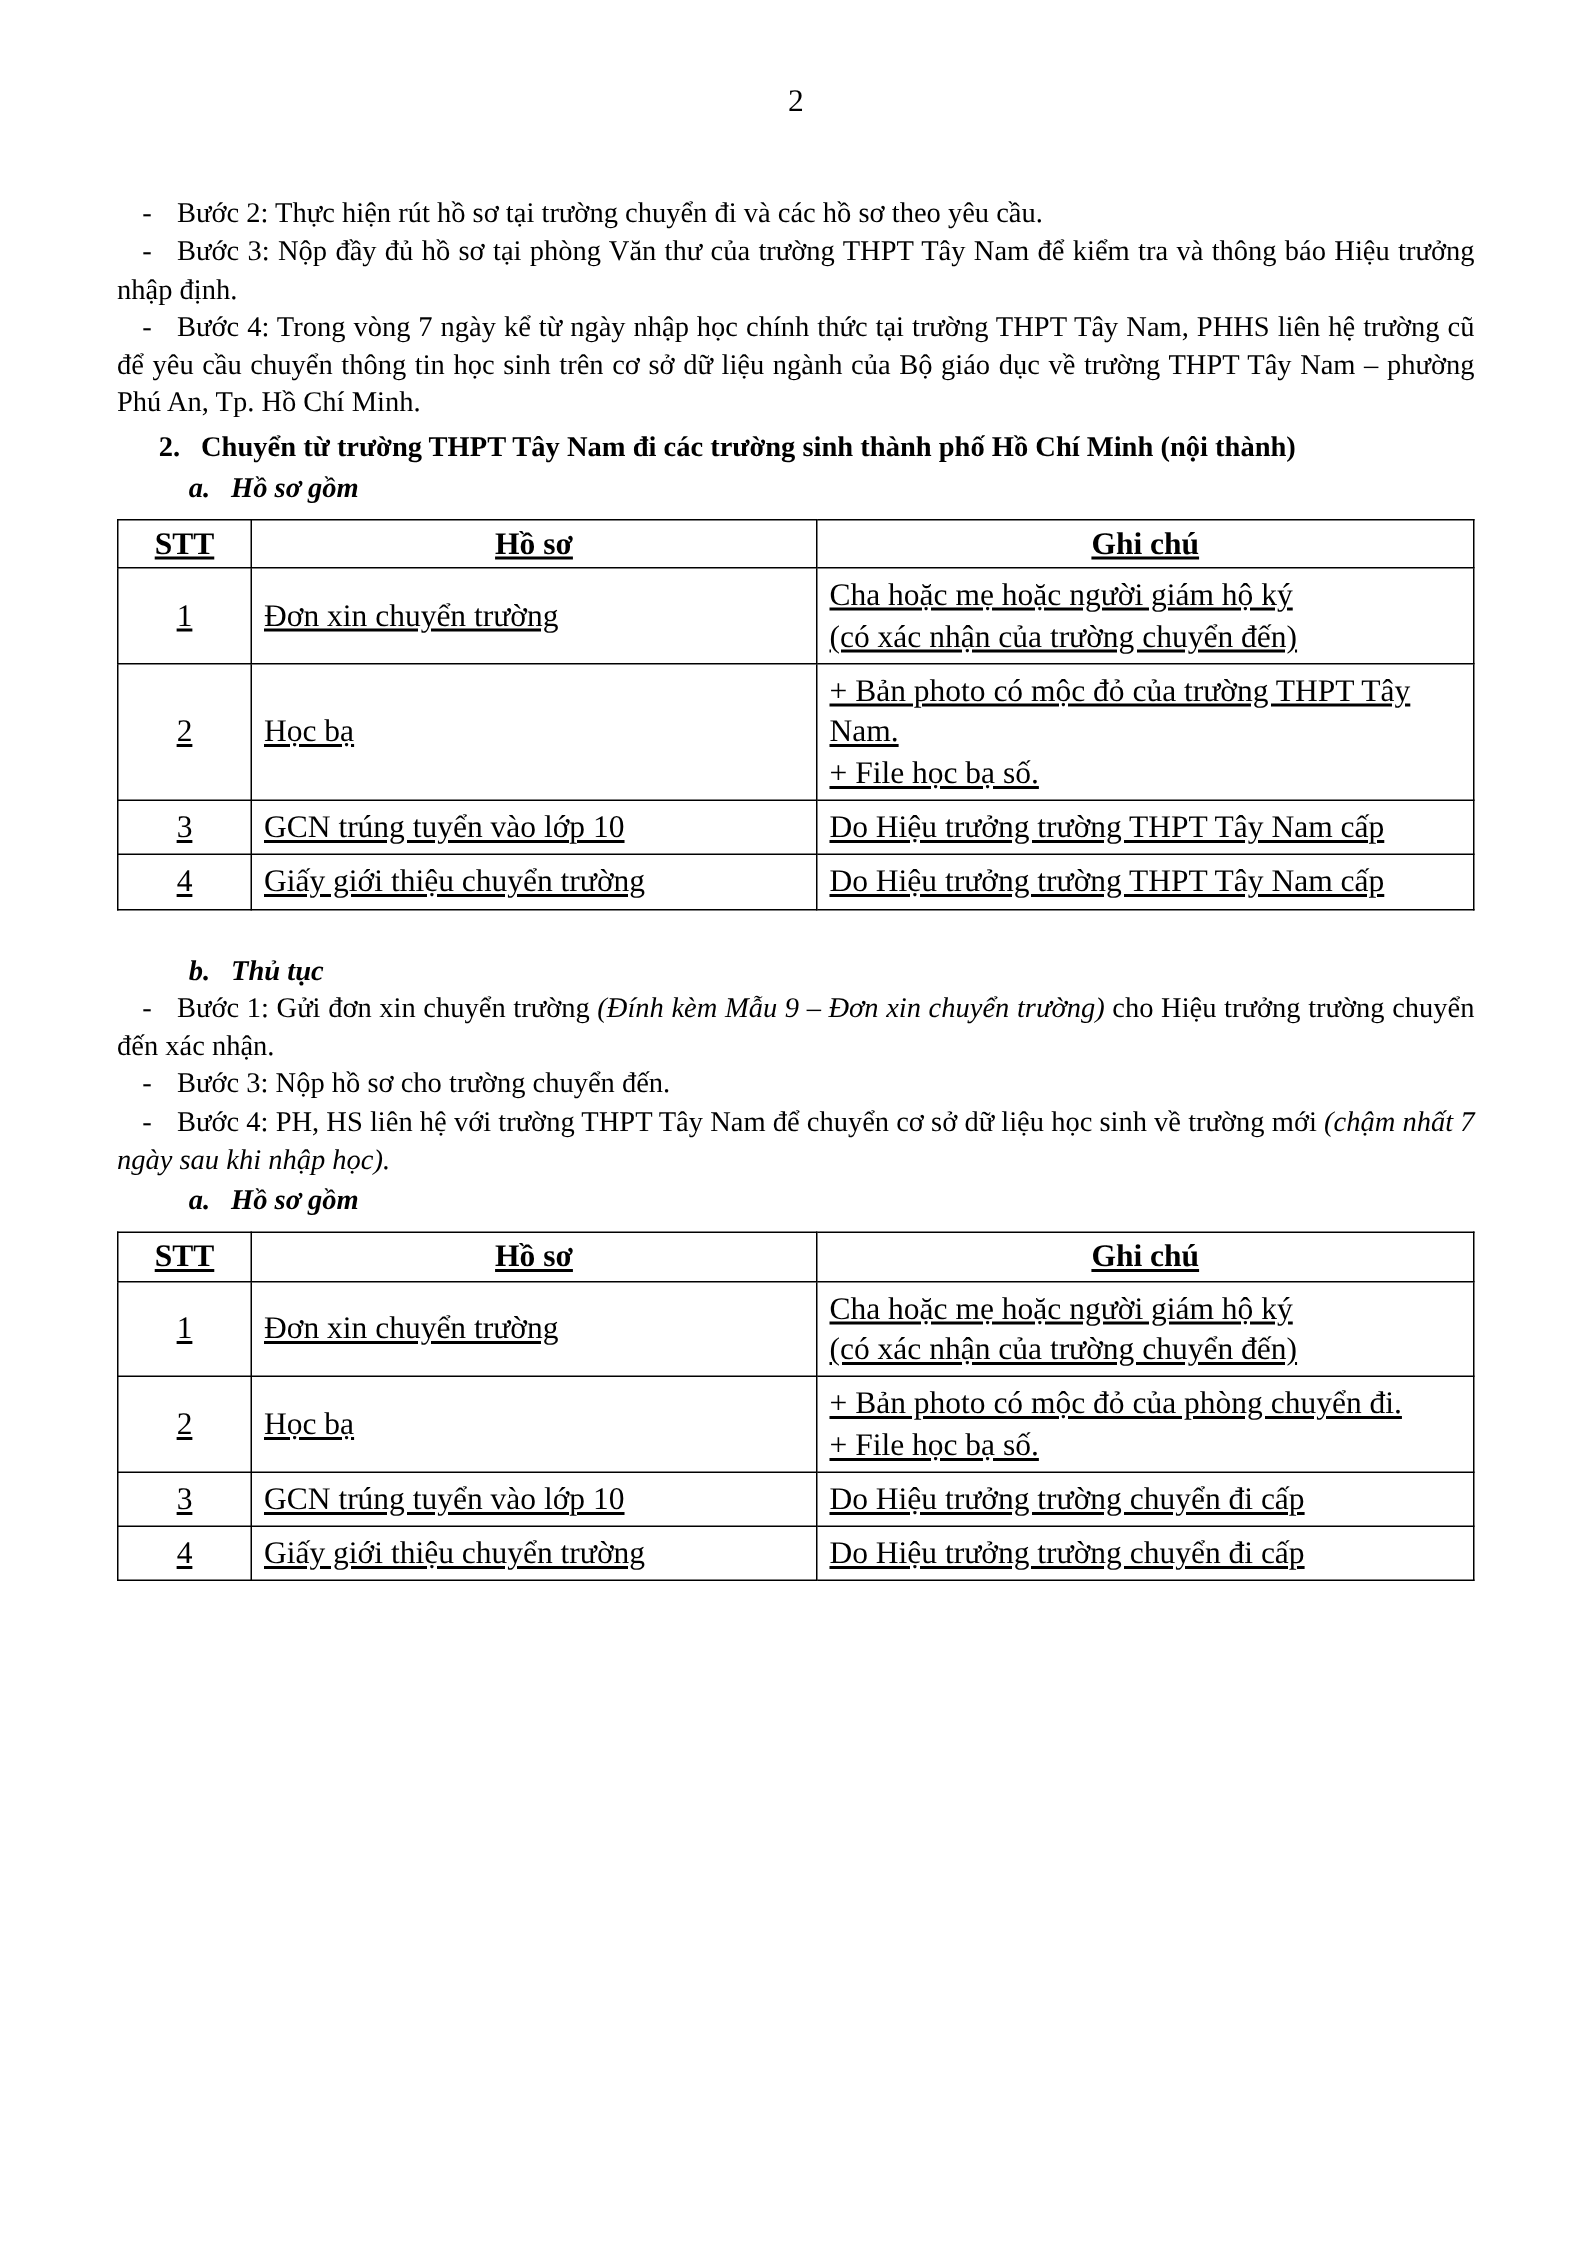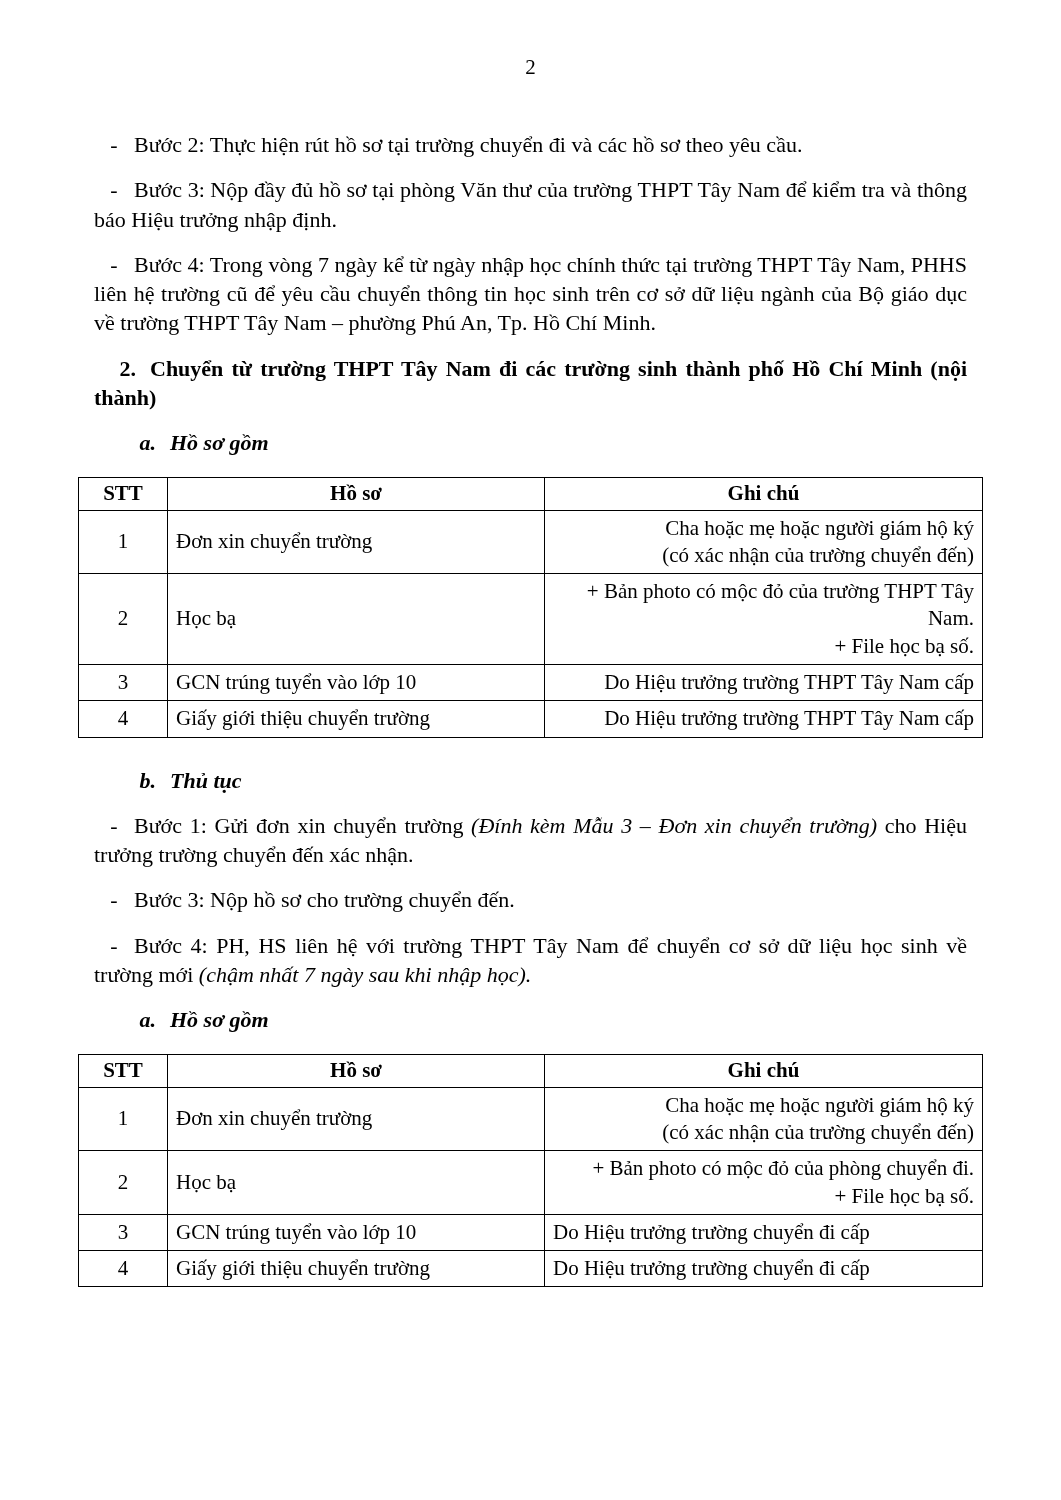--- a/index.html
+++ b/index.html
@@ -19,22 +19,22 @@
     min-height: 1500px;
     box-sizing: border-box;
     padding: 55px 78px 40px 78px;
   }
   .page-number {
     text-align: center;
     font-size: 21px;
     margin-bottom: 50px;
   }
   p {
-    margin: 16px;
-    font-size: 22px;
+    margin: 0;
+    font-size: 19px;
     line-height: 1.33;
     text-align: justify;
   }
   .dash-para {
     text-indent: 0;
     padding-left: 0;
   }
   .dash-para .lead {
     display: inline-block;
     width: 40px;
@@ -62,38 +62,39 @@
     display: inline-block;
     width: 76px;
     text-align: right;
     padding-right: 14px;
     box-sizing: border-box;
   }
   .it { font-style: italic; }
   table.doc-table {
     border-collapse: collapse;
     width: 100%;
-    margin-top: 20px;
+    margin-top: 8px;
     table-layout: fixed;
+    text-decoration: underline;
   }
   table.doc-table td, table.doc-table th {
     border: 1.5px solid #000000;
     font-size: 21px;
     padding: 4px 8px;
     vertical-align: middle;
     line-height: 1.3;
   }
   table.doc-table th {
     text-align: center;
     font-weight: bold;
     padding: 2px 8px;
   }
   td.c-stt { width: 72px; text-align: center; }
   td.c-ho { width: 360px; }
-  .cell-multiline { white-space: pre-line; text-align: right; }
+  .cell-multiline { white-space: pre-line; }
   .gap-m { height: 26px; }
 </style>
 </head>
 <body>
 
 <div class="page">
 
   <div class="page-number">2</div>
 
   <p class="dash-para"><span class="lead">-</span><span>Bước 2: Thực hiện rút hồ sơ tại trường chuyển đi và các hồ sơ theo yêu cầu.</span></p>
@@ -135,21 +136,21 @@
         <td class="c-ho">Giấy giới thiệu chuyển trường</td>
         <td class="cell-multiline">Do Hiệu trưởng trường THPT Tây Nam cấp</td>
       </tr>
     </tbody>
   </table>
 
   <div class="gap-m"></div>
 
   <p class="sub-heading"><span class="sublabel">b.</span><span>Thủ tục</span></p>
 
-  <p class="dash-para"><span class="lead">-</span><span>Bước 1: Gửi đơn xin chuyển trường </span><span class="it">(Đính kèm Mẫu 3 – Đơn xin chuyển trường)</span><span> cho Hiệu trưởng trường chuyển đến xác nhận.</span></p>
+  <p class="dash-para"><span class="lead">-</span><span>Bước 1: Gửi đơn xin chuyển trường </span><span class="it">(Đính kèm Mẫu 9 – Đơn xin chuyển trường)</span><span> cho Hiệu trưởng trường chuyển đến xác nhận.</span></p>
 
 
   <p class="dash-para"><span class="lead">-</span><span>Bước 3: Nộp hồ sơ cho trường chuyển đến.</span></p>
 
   <p class="dash-para"><span class="lead">-</span><span>Bước 4: PH, HS liên hệ với trường THPT Tây Nam để chuyển cơ sở dữ liệu học sinh về trường mới </span><span class="it">(chậm nhất 7 ngày sau khi nhập học).</span></p>
 
 
   <p class="sub-heading"><span class="sublabel">a.</span><span>Hồ sơ gồm</span></p>
 
   <table class="doc-table">

